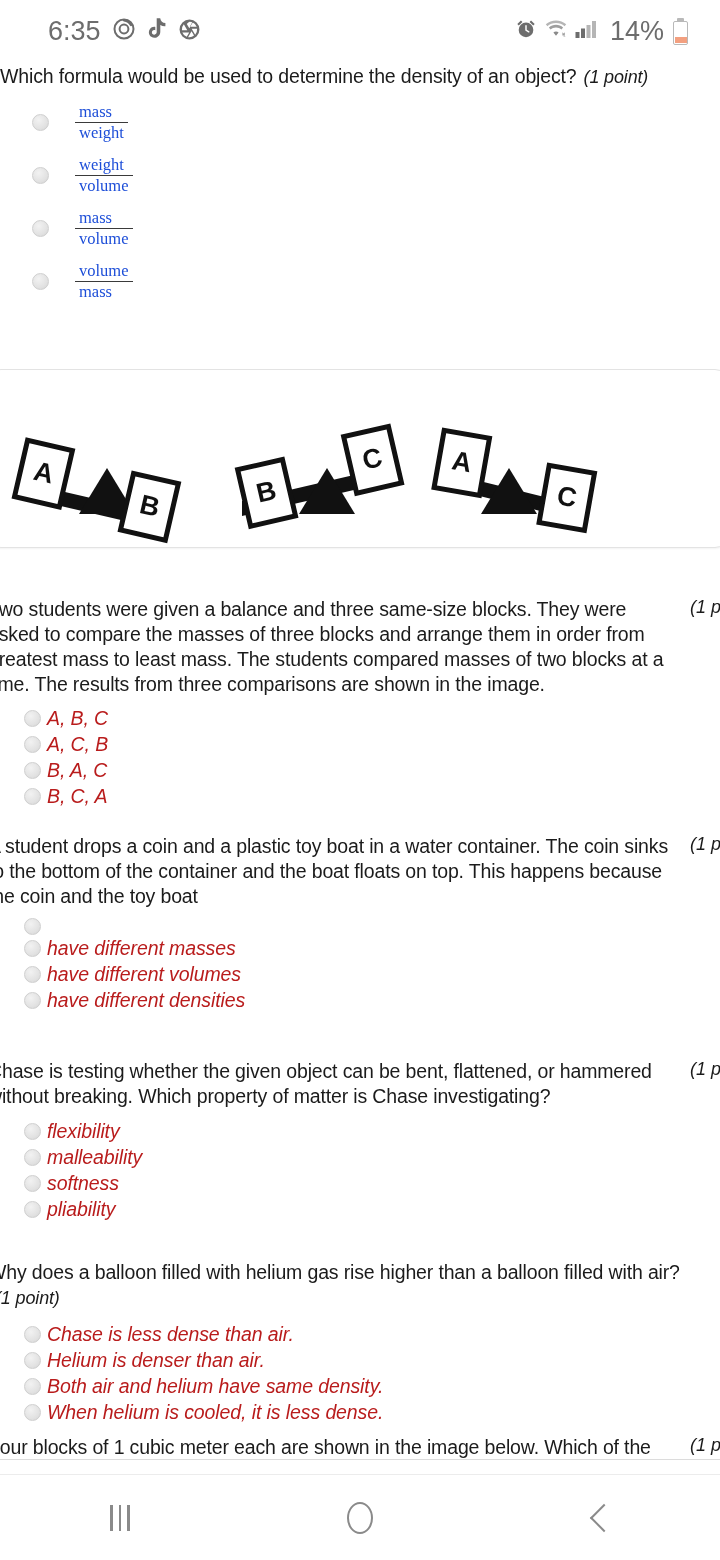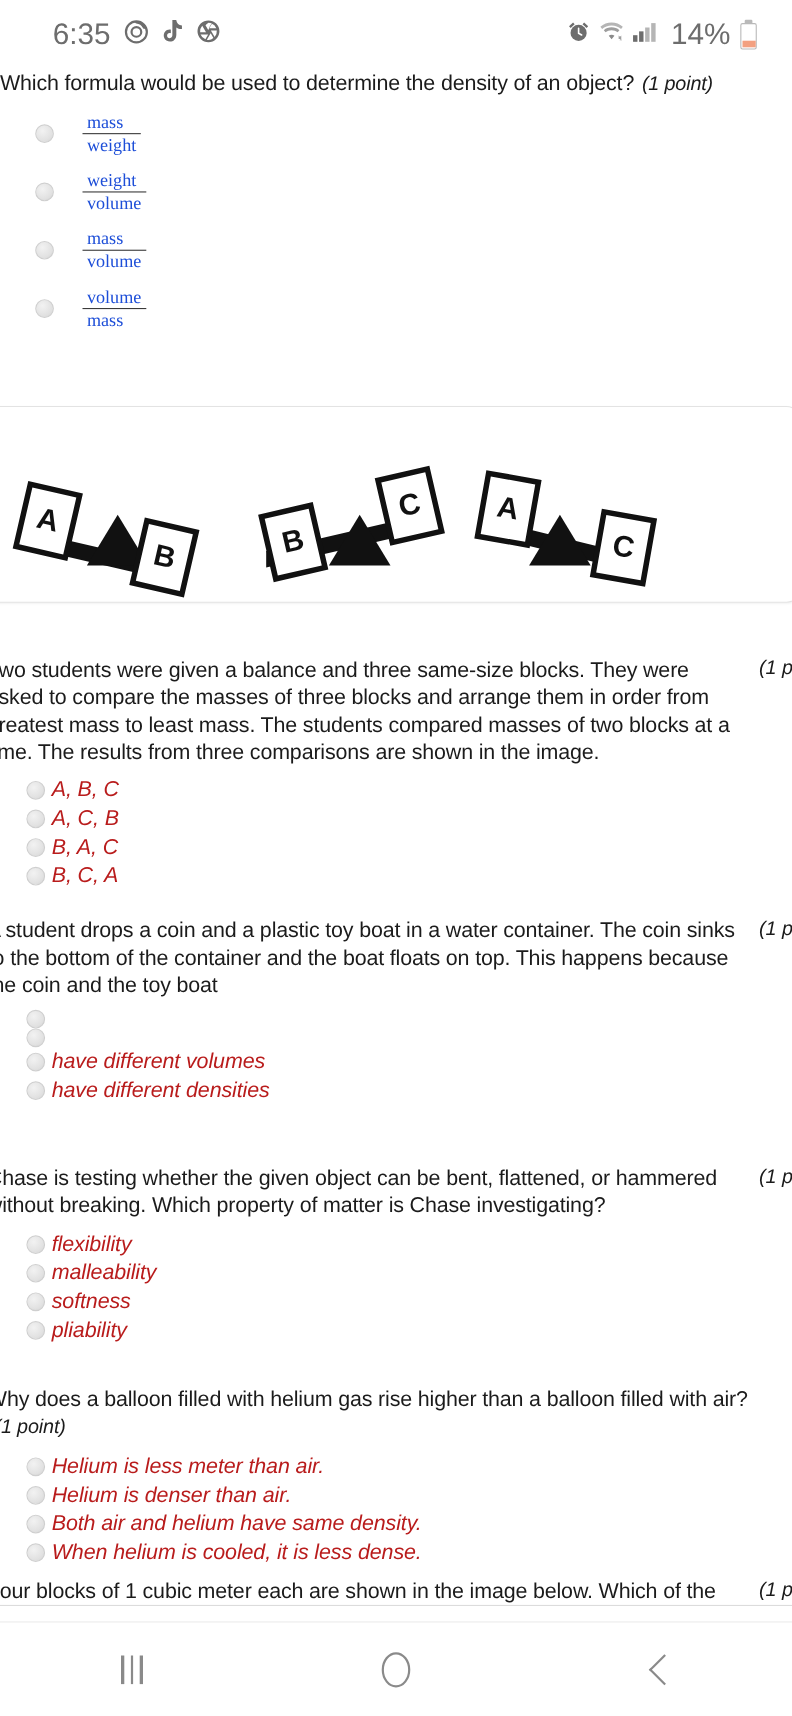--- a/index.html
+++ b/index.html
@@ -356,20 +356,21 @@
 
   <div class="sect" style="top:772px;">
     <div class="qtext" style="width:688px;">A student drops a coin and a plastic toy boat in a water container. The coin sinks to the bottom of the container and the boat floats on top. This happens because the coin and the toy boat</div>
     <div class="pts" style="top:0;">(1 point)</div>
     <div class="optlist" style="margin-top:9px; margin-left:36px;">
       <div class="opt">
         <span class="radio"></span>
       </div>
       <div class="opt">
         <span class="radio"></span>
+        <span class="opt-label">have different masses</span>
       </div>
       <div class="opt">
         <span class="radio"></span>
         <span class="opt-label">have different volumes</span>
       </div>
       <div class="opt">
         <span class="radio"></span>
         <span class="opt-label">have different densities</span>
       </div>
     </div>
@@ -398,21 +399,21 @@
     </div>
   </div>
 
   <div class="sect" style="top:1198px;">
     <div class="qtext" style="width:724px;">
       <span>Why does a balloon filled with helium gas rise higher than a balloon filled with air?</span><span class="pts inline">(1 point)</span>
     </div>
     <div class="optlist" style="margin-top:10px; margin-left:36px;">
       <div class="opt">
         <span class="radio"></span>
-        <span class="opt-label">Helium is less meter than air.</span>
+        <span class="opt-label">Chase is less dense than air.</span>
       </div>
       <div class="opt">
         <span class="radio"></span>
         <span class="opt-label">Helium is denser than air.</span>
       </div>
       <div class="opt">
         <span class="radio"></span>
         <span class="opt-label">Both air and helium have same density.</span>
       </div>
       <div class="opt">

